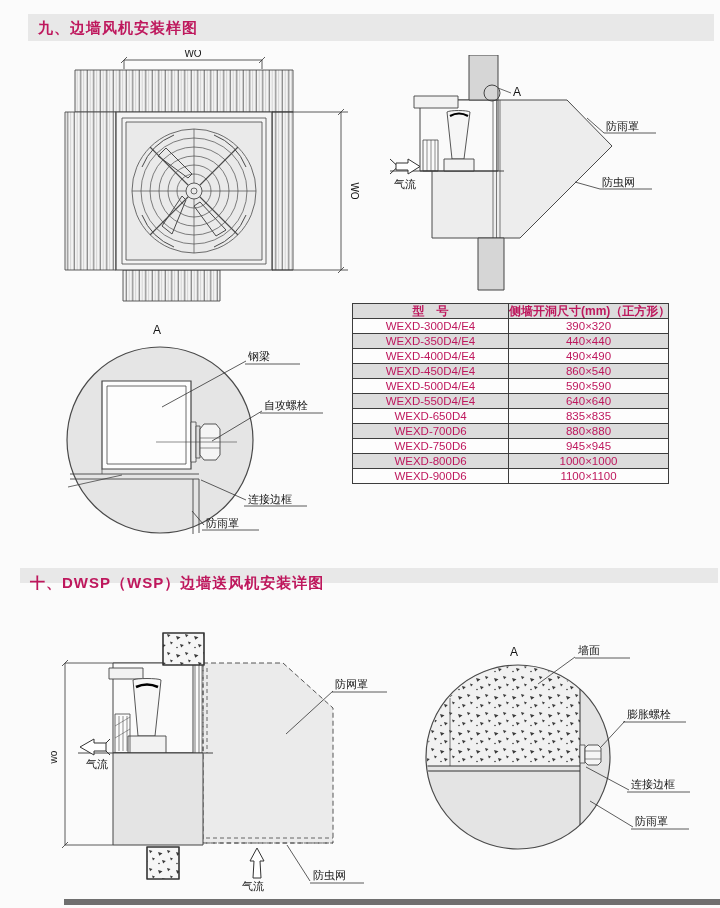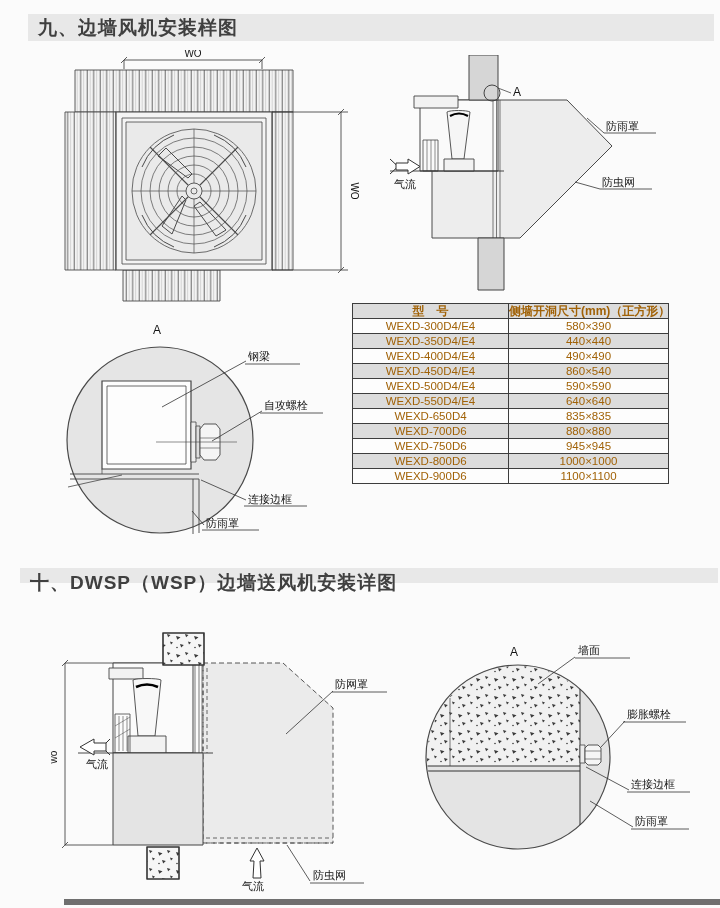--- a/index.html
+++ b/index.html
@@ -1,27 +1,27 @@
 <!DOCTYPE html>
 <html><head>
 <meta charset="utf-8">
 <style>
   html,body{margin:0;padding:0;background:#fff;}
   .page{position:relative;width:720px;height:908px;background:#fbfbfb;
         font-family:"Liberation Sans",sans-serif;overflow:hidden;color:#111;}
-  .secbar{position:absolute;background:#e8e8e8;color:#404040;font-weight:bold;
-          font-size:19px;letter-spacing:1px;padding-left:10px;white-space:nowrap;}
+  .secbar{position:absolute;background:#e8e8e8;color:#be185d;font-weight:bold;
+          font-size:15px;letter-spacing:1px;padding-left:10px;white-space:nowrap;}
   #bar1{left:28px;top:14px;width:676px;height:27px;line-height:27px;}
   #bar2{left:20px;top:568px;width:688px;height:15px;line-height:29px;}
   .desc{position:absolute;left:42px;top:603px;width:660px;font-size:14px;
         letter-spacing:2px;color:#141414;}
   table.dtable{position:absolute;left:352px;top:303px;width:316px;
         border-collapse:collapse;table-layout:fixed;}
   .dtable th,.dtable td{border:1px solid #3d3d3d;font-size:11.5px;text-align:center;
-        padding:0;height:14px;line-height:14px;color:#a16207;overflow:hidden;white-space:nowrap;margin-left:8px;}
+        padding:0;height:14px;line-height:14px;color:#be185d;overflow:hidden;white-space:nowrap;margin-left:8px;}
   .dtable th{background:#dcdcdc;font-size:12px;font-weight:bold;}
   .dtable tbody tr:nth-child(odd){background:#fdfdfd;}
   .dtable tbody tr:nth-child(even){background:#dcdcdc;}
   svg.diag{position:absolute;}
   svg text{font-family:"Liberation Sans",sans-serif;fill:#141414;}
   .lbl{font-size:11px;}
   .dim{font-size:10px;}
   .mark{font-size:12px;}
   #footbar{position:absolute;left:64px;top:899px;width:656px;height:6px;background:#6f6f6f;}
   line,path,rect,polygon,circle,polyline{vector-effect:non-scaling-stroke;}
@@ -200,21 +200,21 @@
       </colgroup>
     <thead>
       <tr>
         <th>型　号</th>
         <th>侧墙开洞尺寸(mm)（正方形）</th>
       </tr>
     </thead>
     <tbody>
         <tr>
           <td>WEXD-300D4/E4</td>
-          <td>580×390</td>
+          <td>390×320</td>
         </tr>
         <tr>
           <td>WEXD-350D4/E4</td>
           <td>440×440</td>
         </tr>
         <tr>
           <td>WEXD-400D4/E4</td>
           <td>490×490</td>
         </tr>
         <tr>

